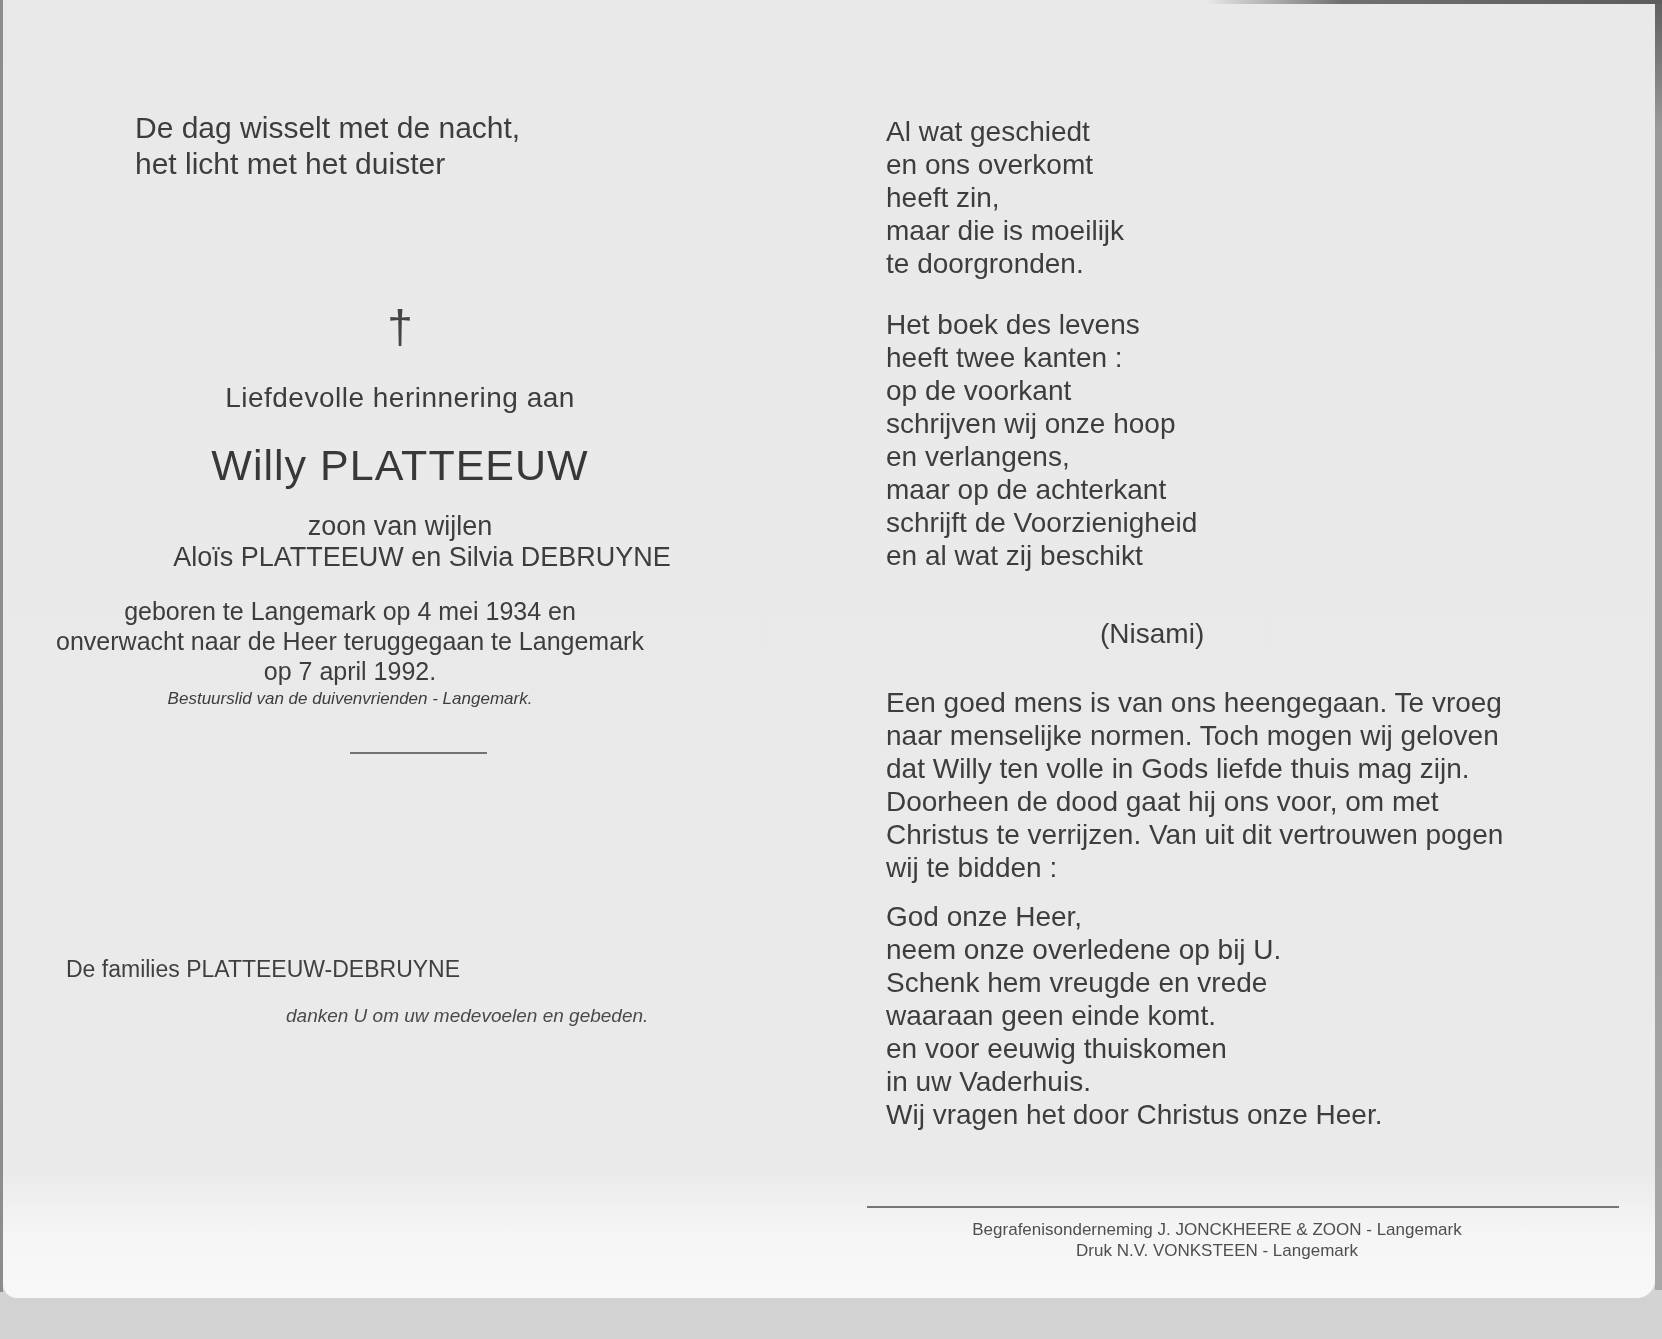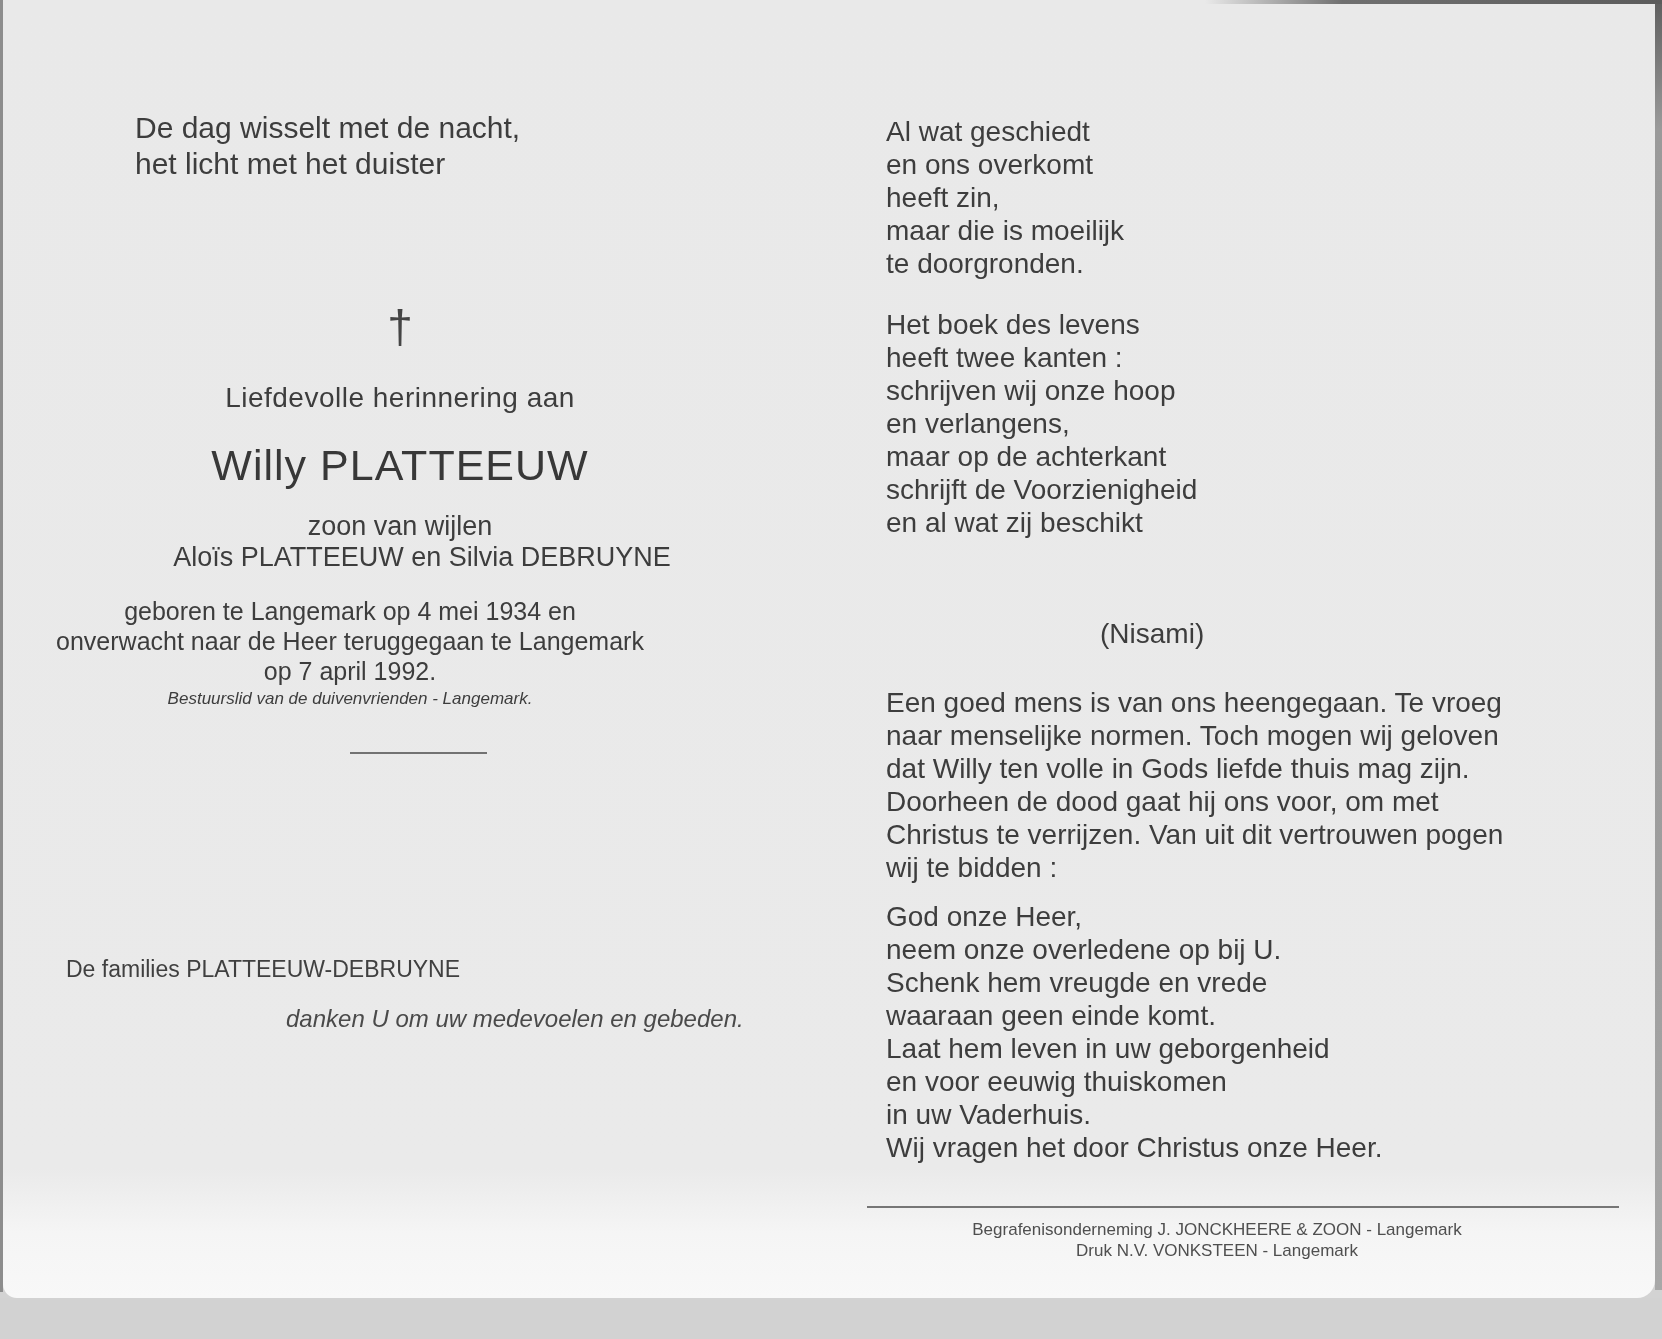--- a/index.html
+++ b/index.html
@@ -27,21 +27,21 @@
   .poem{left:123px;top:110px;font-size:30px;line-height:36px;margin-left:12px;}
   .cross{left:0;top:300px;width:800px;font-size:46px;font-weight:400;color:#454545;}
   .intro{left:0;top:382px;width:800px;font-size:28px;letter-spacing:0.5px;}
   .name{left:0;top:441px;width:800px;font-size:43px;letter-spacing:1px;color:#383838;}
   .parents-intro{left:0;top:511px;width:800px;font-size:27px;}
   .parents{left:0;top:542px;width:820px;font-size:27px;padding-left:12px;}
   .life{left:0;top:596px;width:700px;font-size:25px;line-height:30px;}
   .role{left:0;top:689px;width:700px;font-size:17px;}
   .rule-short{position:absolute;left:350px;top:752px;width:137px;height:2px;background:#4a4a4a;opacity:0.75;}
   .families{left:66px;top:956px;font-size:23px;color:#404040;}
-  .thanks{left:286px;top:1005px;font-size:24px;color:#4a4a4a;}
+  .thanks{left:286px;top:1005px;font-size:19px;color:#4a4a4a;}
 
   .stanza1{left:886px;top:115px;font-size:28px;line-height:33px;}
   .stanza2{left:886px;top:308px;font-size:28px;line-height:33px;}
   .attribution{left:1100px;top:618px;font-size:28px;}
   .paragraph{left:886px;top:686px;font-size:28px;line-height:33px;}
   .prayer{left:886px;top:900px;font-size:28px;line-height:33px;}
   .rule-long{position:absolute;left:867px;top:1206px;width:752px;height:2px;background:#575757;opacity:0.8;}
   .printer{left:886px;top:1219px;width:662px;font-size:17px;line-height:21px;color:#4f4f4f;}
 </style>
 </head>
@@ -81,20 +81,21 @@
     <div>Al wat geschiedt</div>
     <div>en ons overkomt</div>
     <div>heeft zin,</div>
     <div>maar die is moeilijk</div>
     <div>te doorgronden.</div>
   </div>
 
   <div class="t stanza2">
     <div>Het boek des levens</div>
     <div>heeft twee kanten :</div>
+    <div>op de voorkant</div>
     <div>schrijven wij onze hoop</div>
     <div>en verlangens,</div>
     <div>maar op de achterkant</div>
     <div>schrijft de Voorzienigheid</div>
     <div>en al wat zij beschikt</div>
   </div>
 
   <div class="t attribution">(Nisami)</div>
 
   <div class="t paragraph">
@@ -104,21 +105,20 @@
     <div>Doorheen de dood gaat hij ons voor, om met</div>
     <div>Christus te verrijzen. Van uit dit vertrouwen pogen</div>
     <div>wij te bidden :</div>
   </div>
 
   <div class="t prayer">
     <div>God onze Heer,</div>
     <div>neem onze overledene op bij U.</div>
     <div>Schenk hem vreugde en vrede</div>
     <div>waaraan geen einde komt.</div>
-    <div>Laat hem leven in uw geborgenheid</div>
     <div>en voor eeuwig thuiskomen</div>
     <div>in uw Vaderhuis.</div>
     <div>Wij vragen het door Christus onze Heer.</div>
   </div>
 
   <div class="rule-long"></div>
 
   <div class="t ctr printer">
     <div>Begrafenisonderneming J. JONCKHEERE &amp; ZOON - Langemark</div>
     <div>Druk N.V. VONKSTEEN - Langemark</div>

